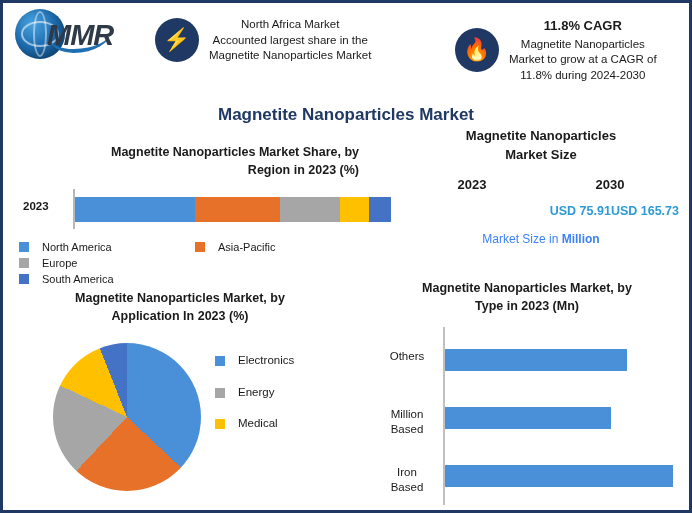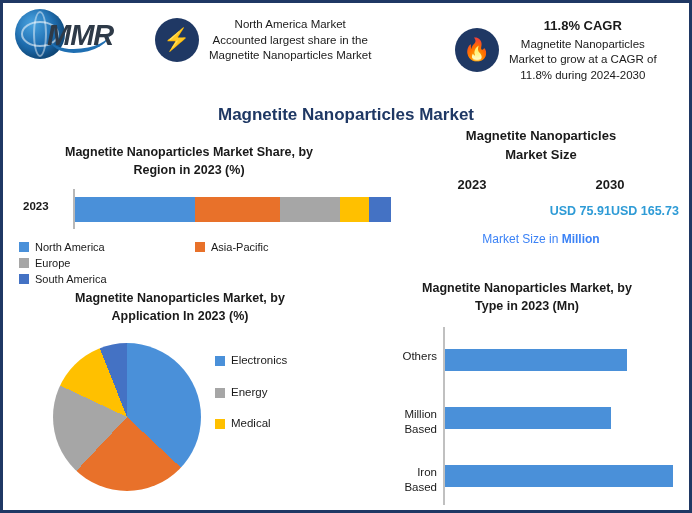--- a/index.html
+++ b/index.html
@@ -130,21 +130,21 @@
     color: #1f3864;
   }
 
   
   .region-block {
     position: absolute;
     left: 16px; top: 140px;
     width: 360px;
   }
   .region-title {
-    text-align: center;
+    text-align: right;
     font-size: 12.5px;
     font-weight: bold;
     color: #1a1a1a;
     line-height: 1.45;
     width: 340px;
   }
   .region-chart {
     position: relative;
     margin-top: 10px;
     height: 42px;
@@ -173,21 +173,21 @@
 
   .region-legend {
     margin-top: 10px;
     width: 352px;
     display: flex;
     flex-wrap: wrap;
   }
   .legend-item {
     display: flex;
     align-items: center;
-    gap: 6px;
+    gap: 13px;
     font-size: 11px;
     color: #1a1a1a;
     margin-bottom: 4px;
   }
   .legend-item.half { width: 176px; }
   .legend-item.full { width: 352px; }
   .legend-swatch {
     width: 10px; height: 10px;
     flex: 0 0 auto;
   }
@@ -296,21 +296,21 @@
   .type-row {
     position: absolute;
     left: 0;
     height: 56px;
     width: 300px;
   }
   .type-label {
     position: absolute;
     left: 0; top: 8px;
     width: 60px;
-    text-align: right;
+    text-align: center;
     font-size: 11.5px;
     color: #1a1a1a;
     line-height: 1.25;
   }
   .type-bar {
     position: absolute;
     left: 68px; top: 8px;
     height: 22px;
     background: #4a90d9;
   }
@@ -326,21 +326,21 @@
       <div class="logo-globe"></div>
       <div class="logo-swoosh"></div>
       <div class="logo-text">MMR</div>
     </div>
 
     <div class="hdr-block hdr-left">
       <div class="hdr-circle">
         <div class="hdr-icon">⚡</div>
       </div>
       <div class="hdr-text">
-        <div>North America Market</div>
+        <div>North Africa Market</div>
         <div>Accounted largest share in the</div>
         <div>Magnetite Nanoparticles Market</div>
       </div>
     </div>
 
     <div class="hdr-block hdr-right">
       <div class="hdr-circle teal">
         <div class="hdr-icon">🔥</div>
       </div>
       <div class="hdr-text">

